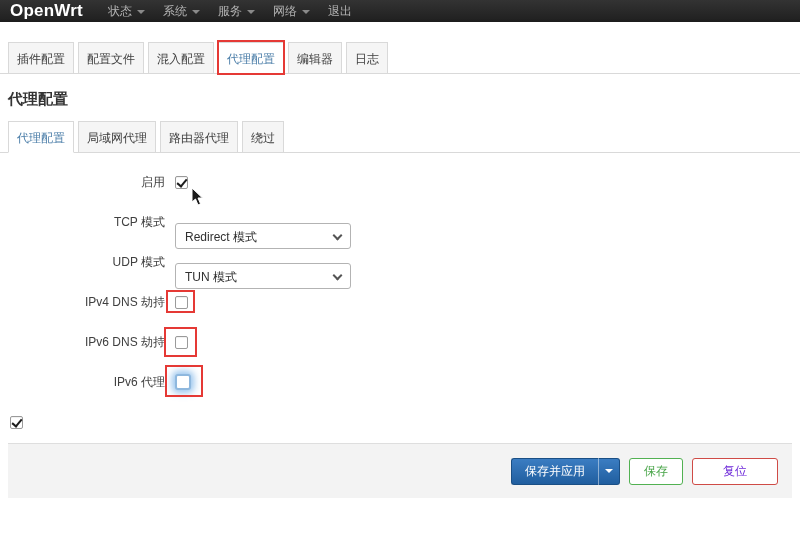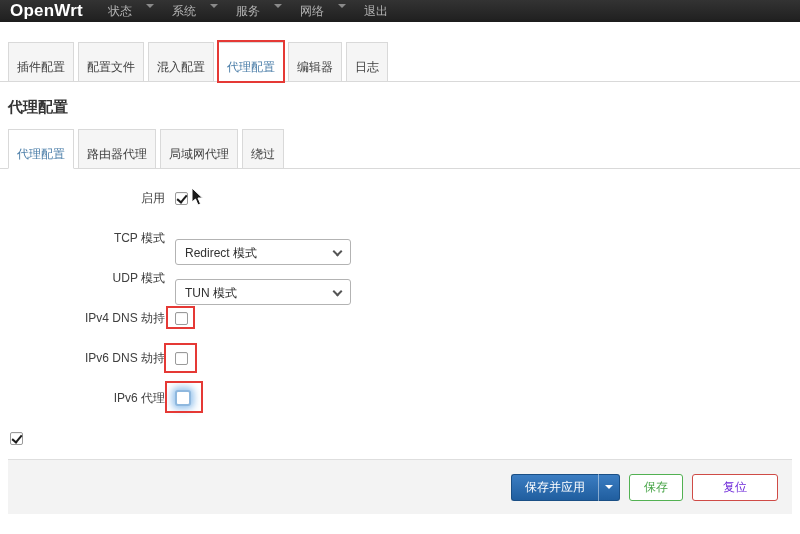--- a/index.html
+++ b/index.html
@@ -4,29 +4,29 @@
 <style>
   * { margin:0; padding:0; box-sizing:border-box; }
   html,body { background:#fff; }
   body { font-family:"Liberation Sans","DejaVu Sans",sans-serif; font-size:12px; color:#404040; }
   #page { position:relative; width:800px; height:534px; background:#fff; overflow:hidden; }
 
   
   .navbar { height:22px; background:linear-gradient(180deg,#333 0%,#222 85%,#1c1c1c 100%);
             display:flex; align-items:center; padding:0 10px; }
   .brand { color:#fff; font-size:17px; font-weight:bold; letter-spacing:.2px; margin-right:16px; cursor:pointer; }
-  .nav-item { color:#b4b4b4; font-size:12px; margin:0 9px; display:flex; align-items:flex-start; gap:14px; cursor:pointer; }
+  .nav-item { color:#b4b4b4; font-size:12px; margin:0 9px; display:flex; align-items:center; gap:5px; cursor:pointer; }
   .nav-caret { width:0; height:0; border-left:4px solid transparent; border-right:4px solid transparent;
                border-top:4px solid #8a8a8a; margin-top:1px; }
 
   
   .tabbar { display:flex; align-items:flex-end; gap:4px; padding-left:8px; border-bottom:1px solid #d9d9d9; }
   .tabbar.main { margin-top:20px; }
   .tab { position:relative; background:#f5f5f5; border:1px solid #d9d9d9; margin-bottom:-1px;
-         padding:16px 8px 5px; font-size:12px; color:#404040; cursor:pointer; white-space:nowrap; }
+         padding:8px 8px 5px; font-size:12px; color:#404040; cursor:pointer; white-space:nowrap; }
   .tab.active { background:#fff; border-bottom-color:#fff; color:#4a7da8; }
   .tab-annotation { position:absolute; left:-2px; top:-3px; right:-2px; bottom:-2px;
                     border:2px solid #e53935; pointer-events:none; z-index:5; }
 
   
   .page-title { font-size:15px; font-weight:bold; color:#333; margin:16px 0 12px 8px; }
 
   .tabbar.sub { margin-top:0; }
 
   
@@ -108,22 +108,22 @@
       <span class="tab-annotation"></span>
     </div>
     <div class="tab">编辑器</div>
     <div class="tab">日志</div>
   </div>
 
   <div class="page-title">代理配置</div>
 
   <div class="tabbar sub">
     <div class="tab active">代理配置</div>
+    <div class="tab">局域网代理</div>
     <div class="tab">路由器代理</div>
-    <div class="tab">局域网代理</div>
     <div class="tab">绕过</div>
   </div>
 
   <div class="form">
 
     <div class="form-row">
       <div class="form-label">启用</div>
       <div class="form-control">
         <span class="cb-wrap">
           <span class="cb checked"></span>

